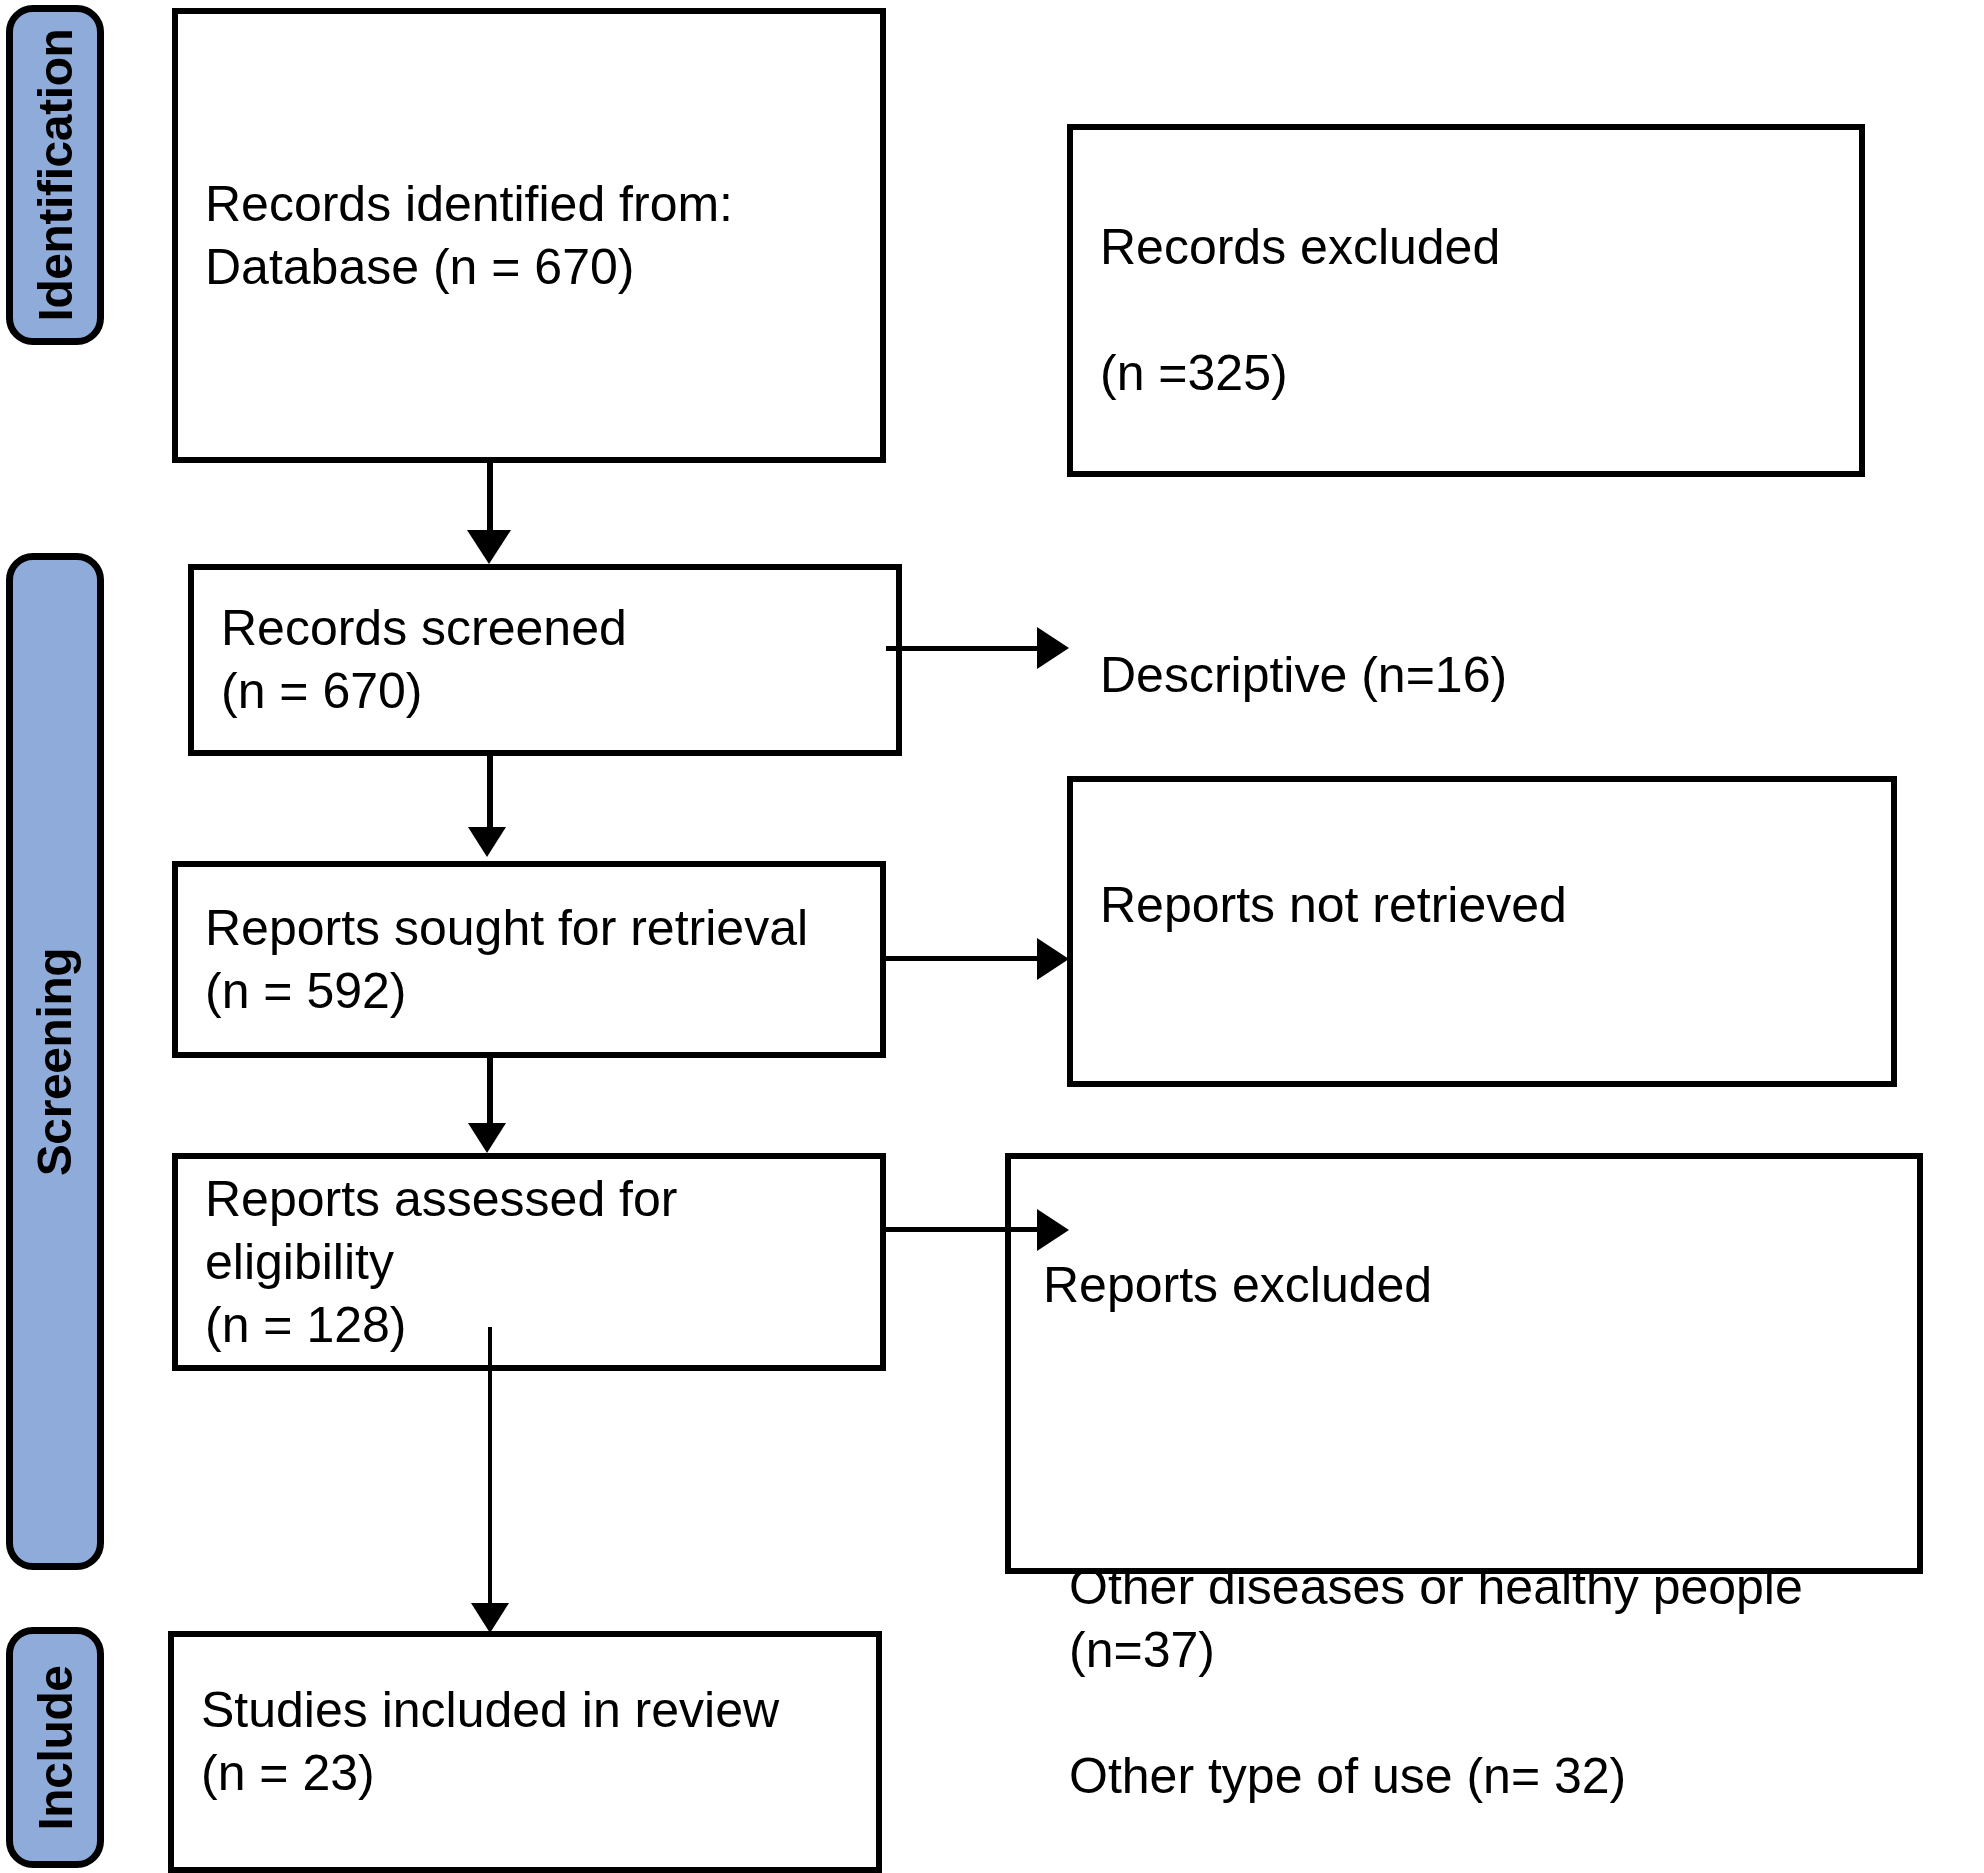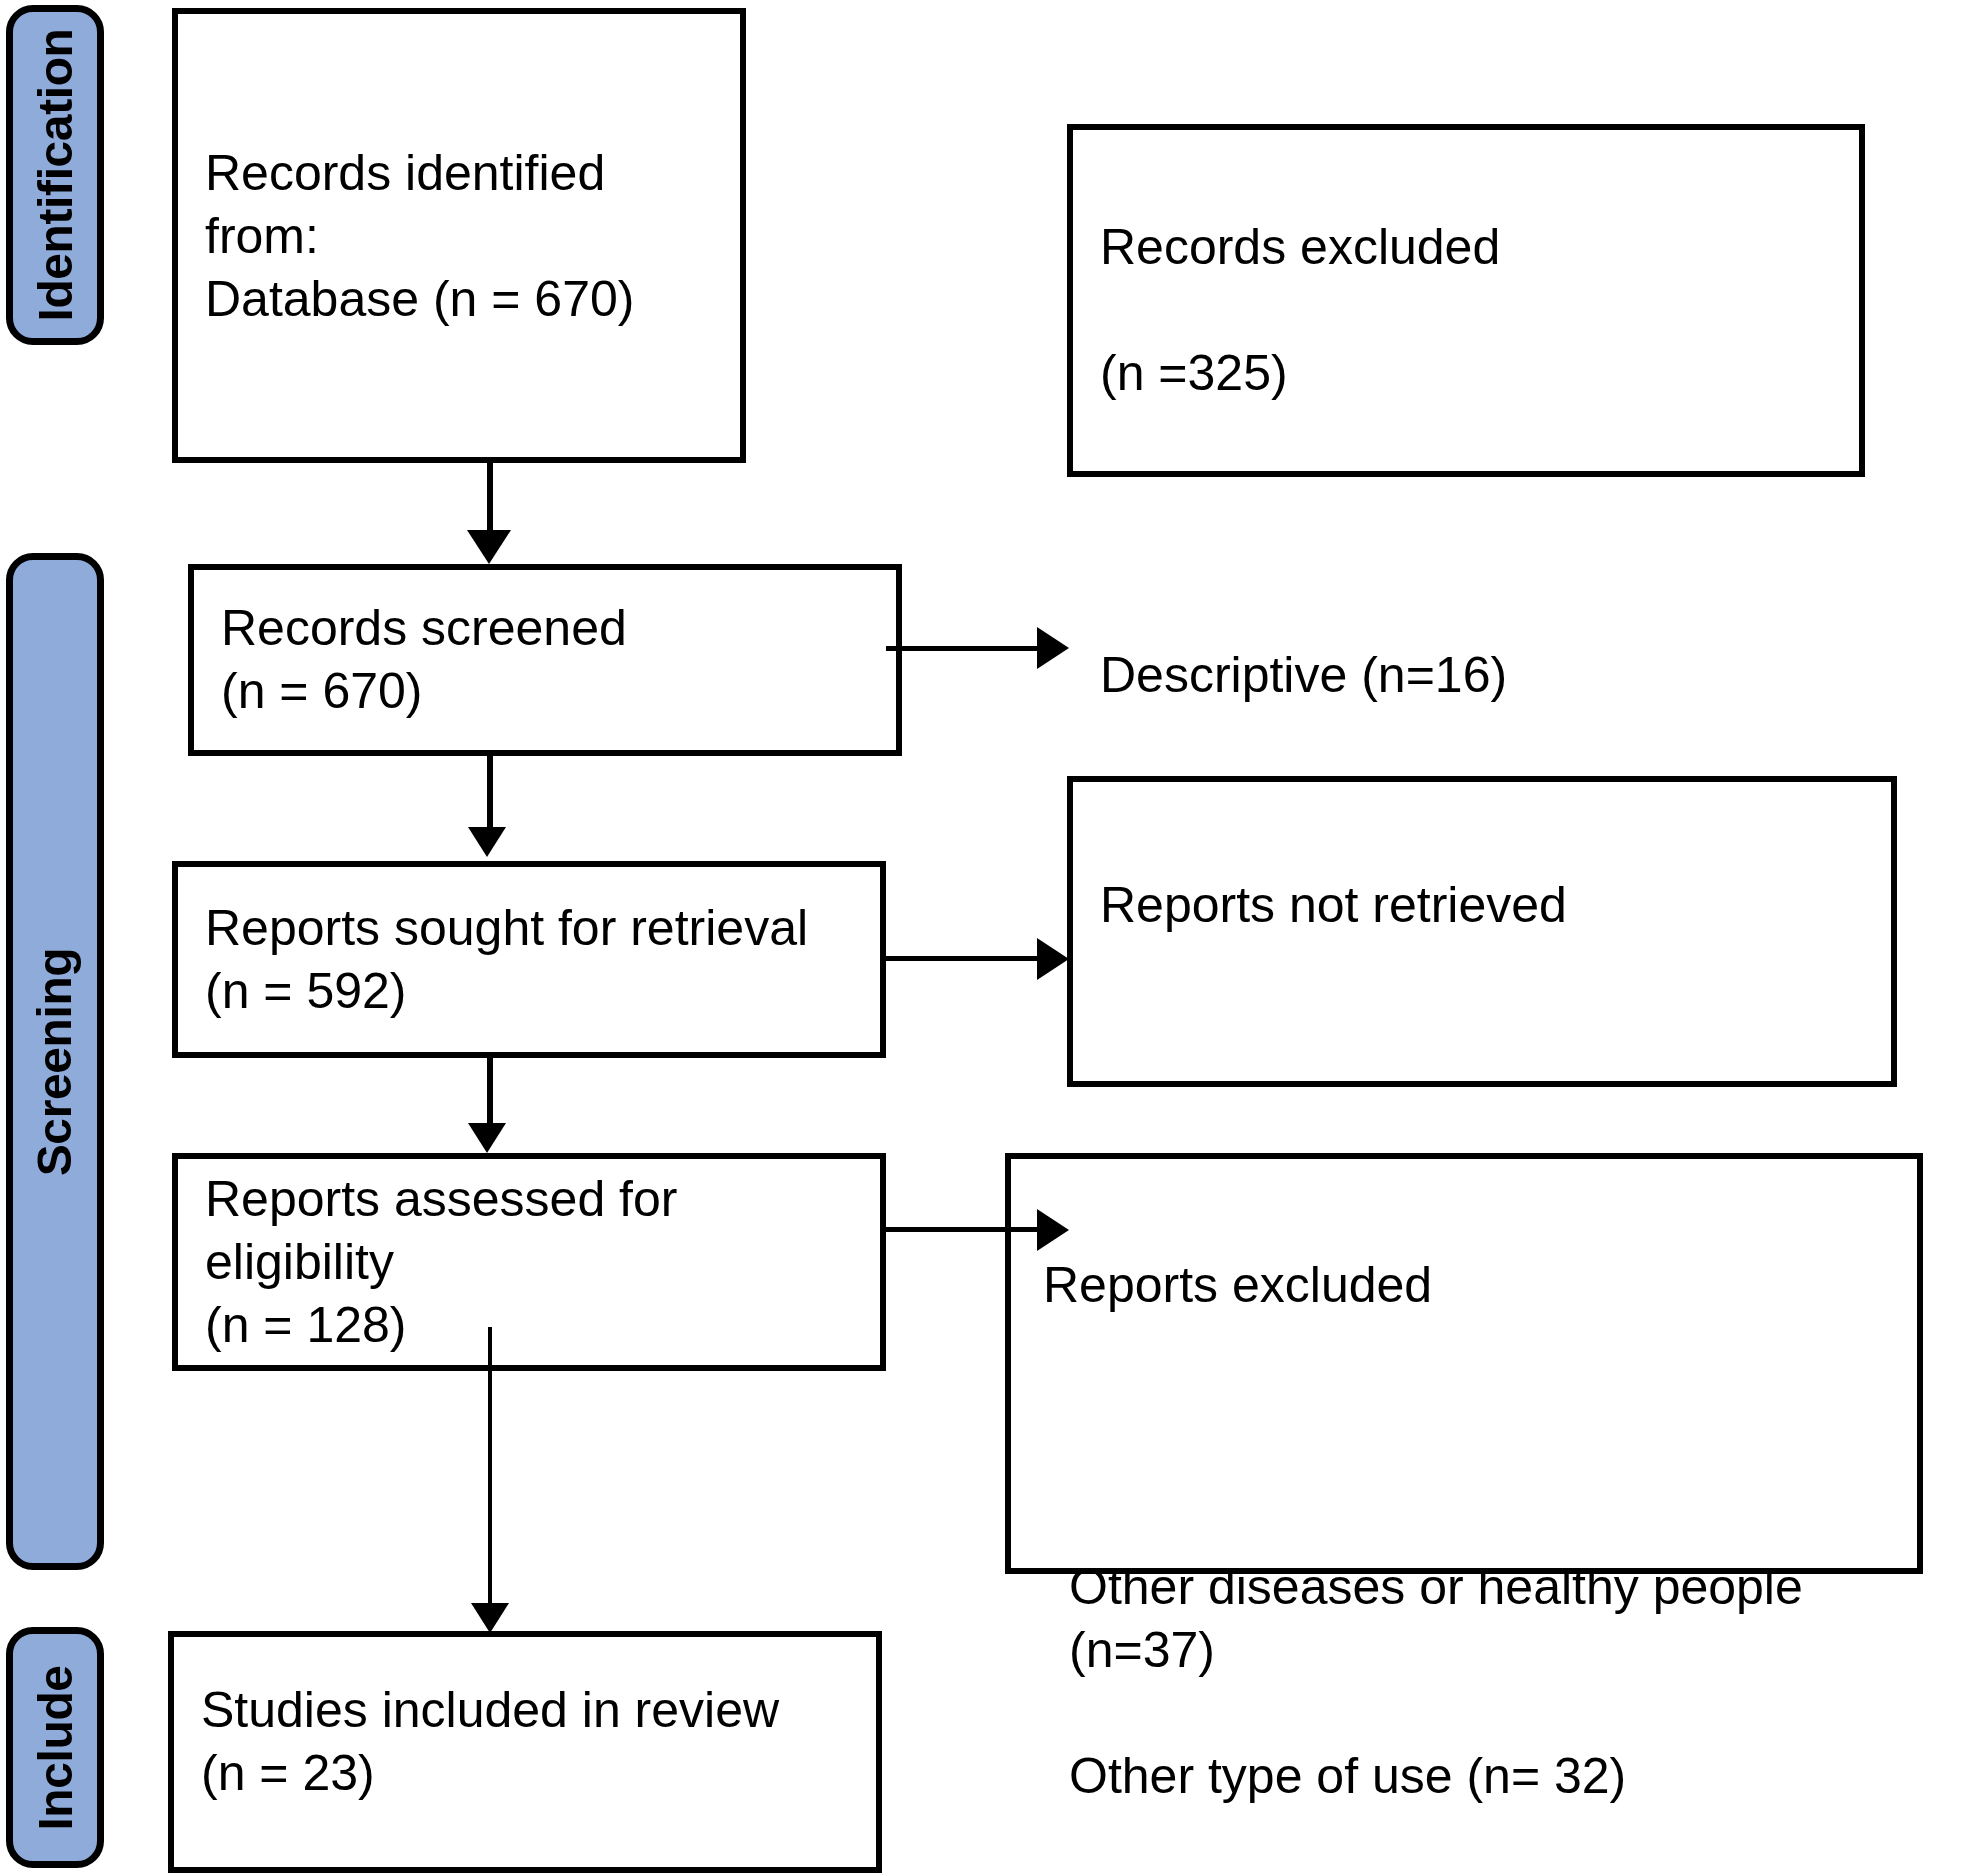--- a/index.html
+++ b/index.html
@@ -117,21 +117,21 @@
   </div>
 
   <div class="stage-tab" style="left:6.4px; top:553px; width:98px; height:1017px;">
     <span class="stage-label">Screening</span>
   </div>
 
   <div class="stage-tab" style="left:6.4px; top:1627px; width:98px; height:241px;">
     <span class="stage-label">Include</span>
   </div>
 
-  <div class="flow-box" style="left:172px; top:8px; width:574px; height:455px;">
+  <div class="flow-box" style="left:172px; top:8px; width:714px; height:455px;">
     <div class="box-text v-center">Records identified from:
 Database (n = 670)</div>
   </div>
 
   <div class="flow-box" style="left:188px; top:564px; width:714px; height:192px;">
     <div class="box-text v-center">Records screened
 (n = 670)</div>
   </div>
 
   <div class="flow-box" style="left:172px; top:861px; width:714px; height:197px;">

